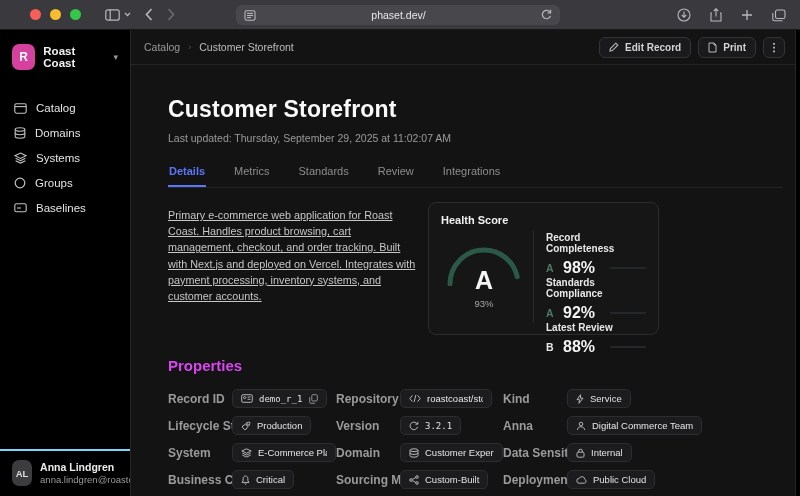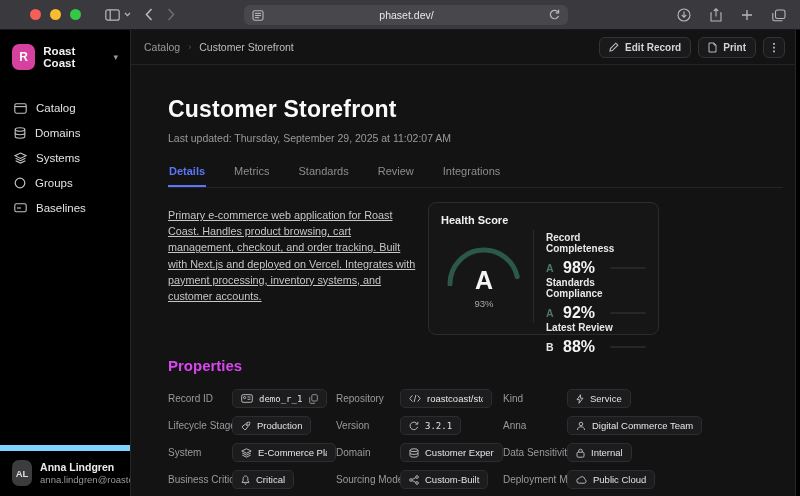--- a/index.html
+++ b/index.html
@@ -8,35 +8,35 @@
   .window { width:800px; height:496px; display:flex; flex-direction:column; background:#000; }
 
   
   .chrome { height:30px; background:#3a393d; border-bottom:1px solid #19181a; position:relative; flex:none; display:flex; align-items:center; }
   .traffic { display:flex; gap:9px; margin-left:30px; }
   .dot { width:11px; height:11px; border-radius:50%; }
   .dot.red{ background:#f55f57; } .dot.yellow{ background:#f8bd2e; } .dot.green{ background:#34c748; }
   .chrome-ic { color:#b9b7bd; display:flex; align-items:center; }
   .chrome-ic.dim { color:#6c6b70; }
   .chrome-left { display:flex; align-items:center; gap:14px; margin-left:24px; }
-  .urlbar { position:absolute; left:244px; top:5px; width:324px; height:20px; background:#48474c; border-radius:6px; display:flex; align-items:center; padding:0 8px; }
+  .urlbar { position:absolute; left:236px; top:5px; width:324px; height:20px; background:#48474c; border-radius:6px; display:flex; align-items:center; padding:0 8px; }
   .urlbar .site { flex:1; text-align:center; color:#e8e7ea; font-size:10.5px; }
   .chrome-right { position:absolute; right:14px; top:0; height:30px; display:flex; align-items:center; gap:19px; }
 
   
   .app { flex:1; display:flex; background:#000; min-height:0; }
   .sidebar { width:130px; flex:none; background:#000; display:flex; flex-direction:column; padding:12px 12px 0 12px; }
   .ws-row { display:flex; align-items:center; gap:8px; margin-top:2px; }
   .ws-avatar { width:26px; height:26px; border-radius:7px; background:var(--avatar-pink,#d6409f); color:#fff; font-weight:bold; font-size:12px; display:flex; align-items:center; justify-content:center; }
   .ws-name { color:#f0f0f0; font-size:11.5px; font-weight:700; }
   .ws-chev { color:#9a9a9a; font-size:9px; margin-left:2px; }
   .nav { margin-top:26px; display:flex; flex-direction:column; gap:1px; }
   .nav-item { display:flex; align-items:center; gap:9px; height:24px; color:#e3e3e3; font-size:11.5px; font-weight:500; border-radius:5px; padding:0 2px; cursor:default; }
   .nav-item .nicon { color:#c2c2c2; display:flex; }
-  .side-user { margin-top:auto; border-top:6px solid #7dd3fc; margin-left:-12px; margin-right:-12px; padding:9px 12px 10px 12px; display:flex; align-items:center; gap:8px; }
+  .side-user { margin-top:auto; border-top:2px solid #7dd3fc; margin-left:-12px; margin-right:-12px; padding:9px 12px 10px 12px; display:flex; align-items:center; gap:8px; }
   .user-avatar { width:26px; height:26px; border-radius:7px; background:#3c3c3e; color:#dcdcdc; font-size:9.5px; font-weight:700; display:flex; align-items:center; justify-content:center; }
   .user-name { color:#ececec; font-size:10.5px; font-weight:600; line-height:1.25; }
   .user-email { color:#9a9a9a; font-size:9.5px; line-height:1.25; white-space:nowrap; }
 
   .main { flex:1; background:#131314; border-left:1px solid #27272a; border-right:1px solid #27272a; margin-right:4px; display:flex; flex-direction:column; min-width:0; }
   .main-header { height:35px; flex:none; display:flex; align-items:center; padding:0 10px 0 13px; border-bottom:1px solid #242427; }
   .crumb { display:flex; align-items:center; gap:8px; font-size:10.5px; }
   .crumb .c1 { color:#9a9a9a; } .crumb .sep { color:#5a5a5a; font-size:9px; } .crumb .c2 { color:#bdbdbd; }
   .actions { margin-left:auto; display:flex; align-items:center; gap:7px; }
   .btn { height:21px; display:flex; align-items:center; gap:6px; background:#1a1a1c; border:1px solid #333336; border-radius:6px; color:#d4d4d4; font-size:10px; font-weight:600; padding:0 9px; cursor:pointer; }
@@ -68,21 +68,21 @@
   .m-grade { font-size:10.5px; font-weight:700; width:8px; }
   .m-grade.g-a { color:var(--grade-green,#4c7a63); }
   .m-grade.g-b { color:#e6e6e6; }
   .m-val { color:#f2f2f2; font-size:16px; font-weight:700; }
   .m-bar { flex:1; max-width:72px; height:2px; background:#24282a; border-radius:2px; margin-left:6px; overflow:hidden; }
   .m-fill { height:100%; background:var(--bar-green,#2e5a48); border-radius:2px; }
 
   .props-title { color:#d946ef; font-size:15px; font-weight:700; margin-top:22px; }
   .prop-grid { margin-top:15px; display:grid; grid-template-columns:168px 167px 220px; row-gap:8px; }
   .prop-cell { display:flex; align-items:center; height:19px; min-width:0; }
-  .p-label { width:64px; flex:none; color:#9a9a9a; font-size:10px; white-space:nowrap; overflow:hidden; }
+  .p-label { width:64px; flex:none; color:#9a9a9a; font-size:12px; white-space:nowrap; overflow:hidden;font-weight:bold; }
   .chip { display:inline-flex; align-items:center; gap:6px; height:19px; padding:0 8px; background:#1c1c1e; border:1px solid #2d2d30; border-radius:5px; color:#e2e2e2; font-size:9.5px; white-space:nowrap; overflow:hidden; cursor:default; }
   .chip .cicon { color:#b5b5b5; display:flex; flex:none; }
   .chip .link { text-decoration:underline; text-underline-offset:2px; color:#e6e6e6; overflow:hidden; text-overflow:clip; }
   .chip.mono .cv { font-family:"DejaVu Sans Mono", monospace; font-size:9px; }
   .chip.clipw { max-width:92px; }
   .copy-ic { color:#8f8f8f; display:flex; margin-left:1px; cursor:pointer; }
   svg { display:block; }
 </style>
 </head>
 <body>

